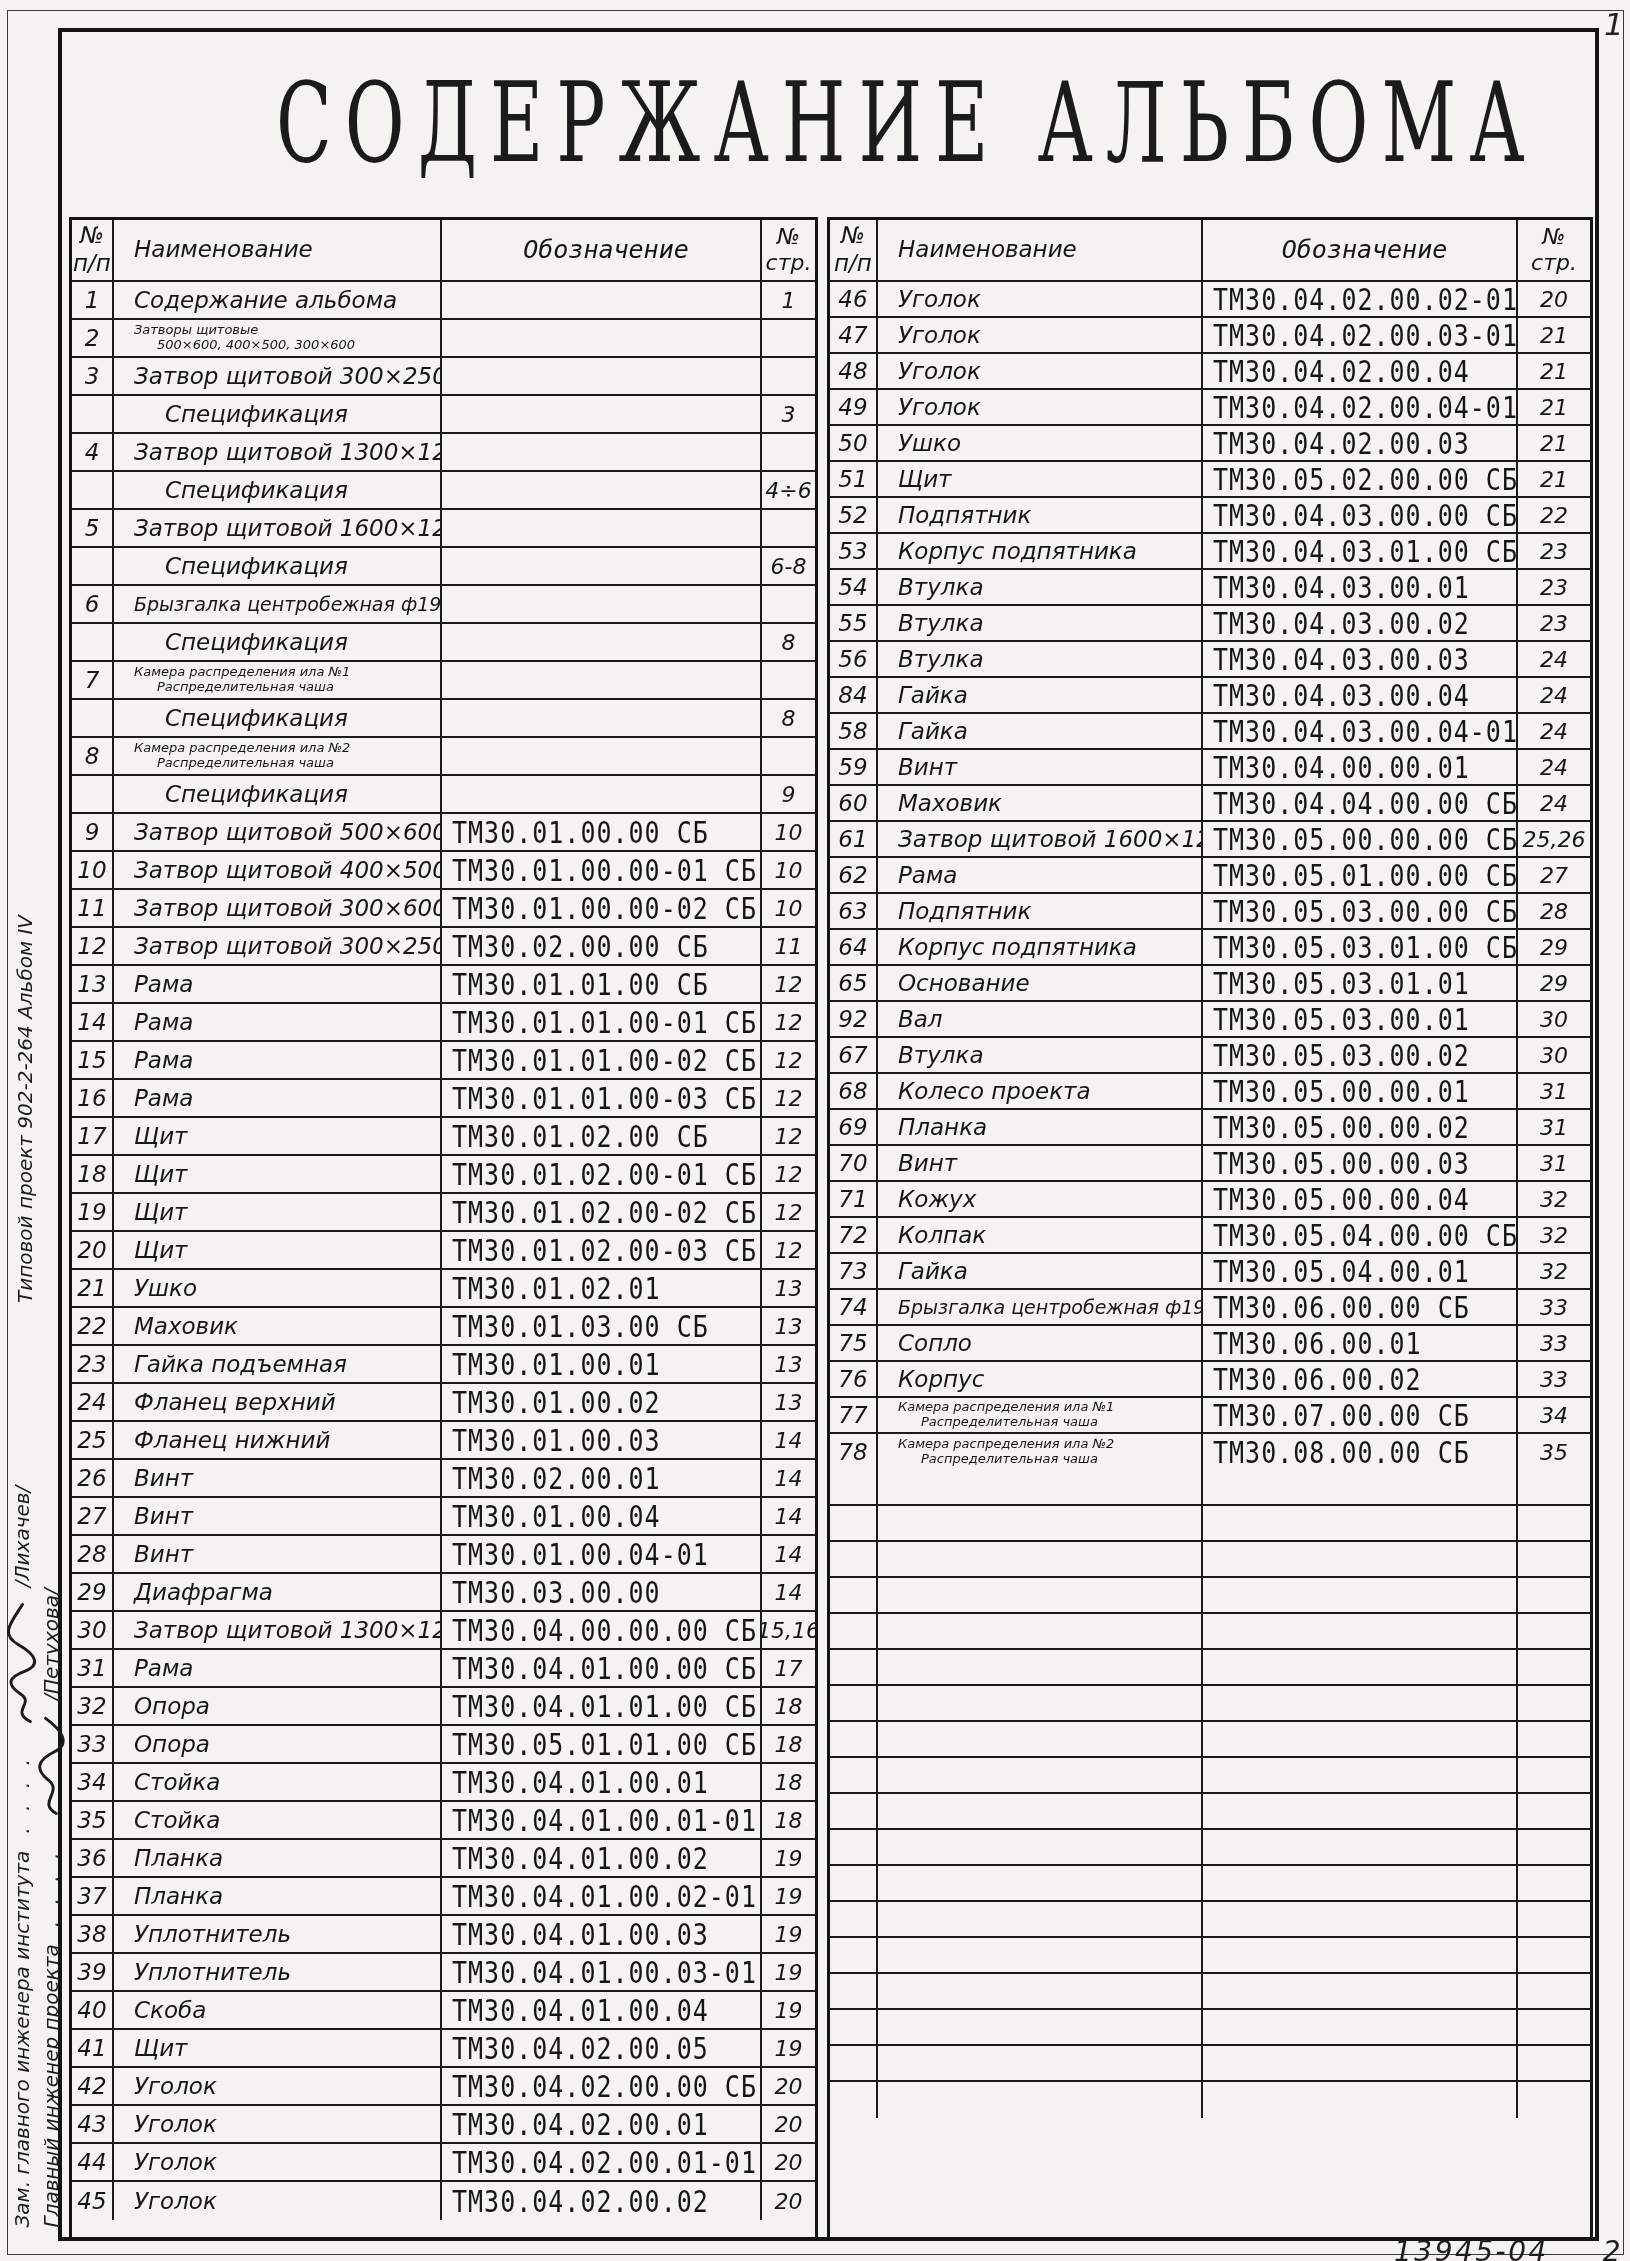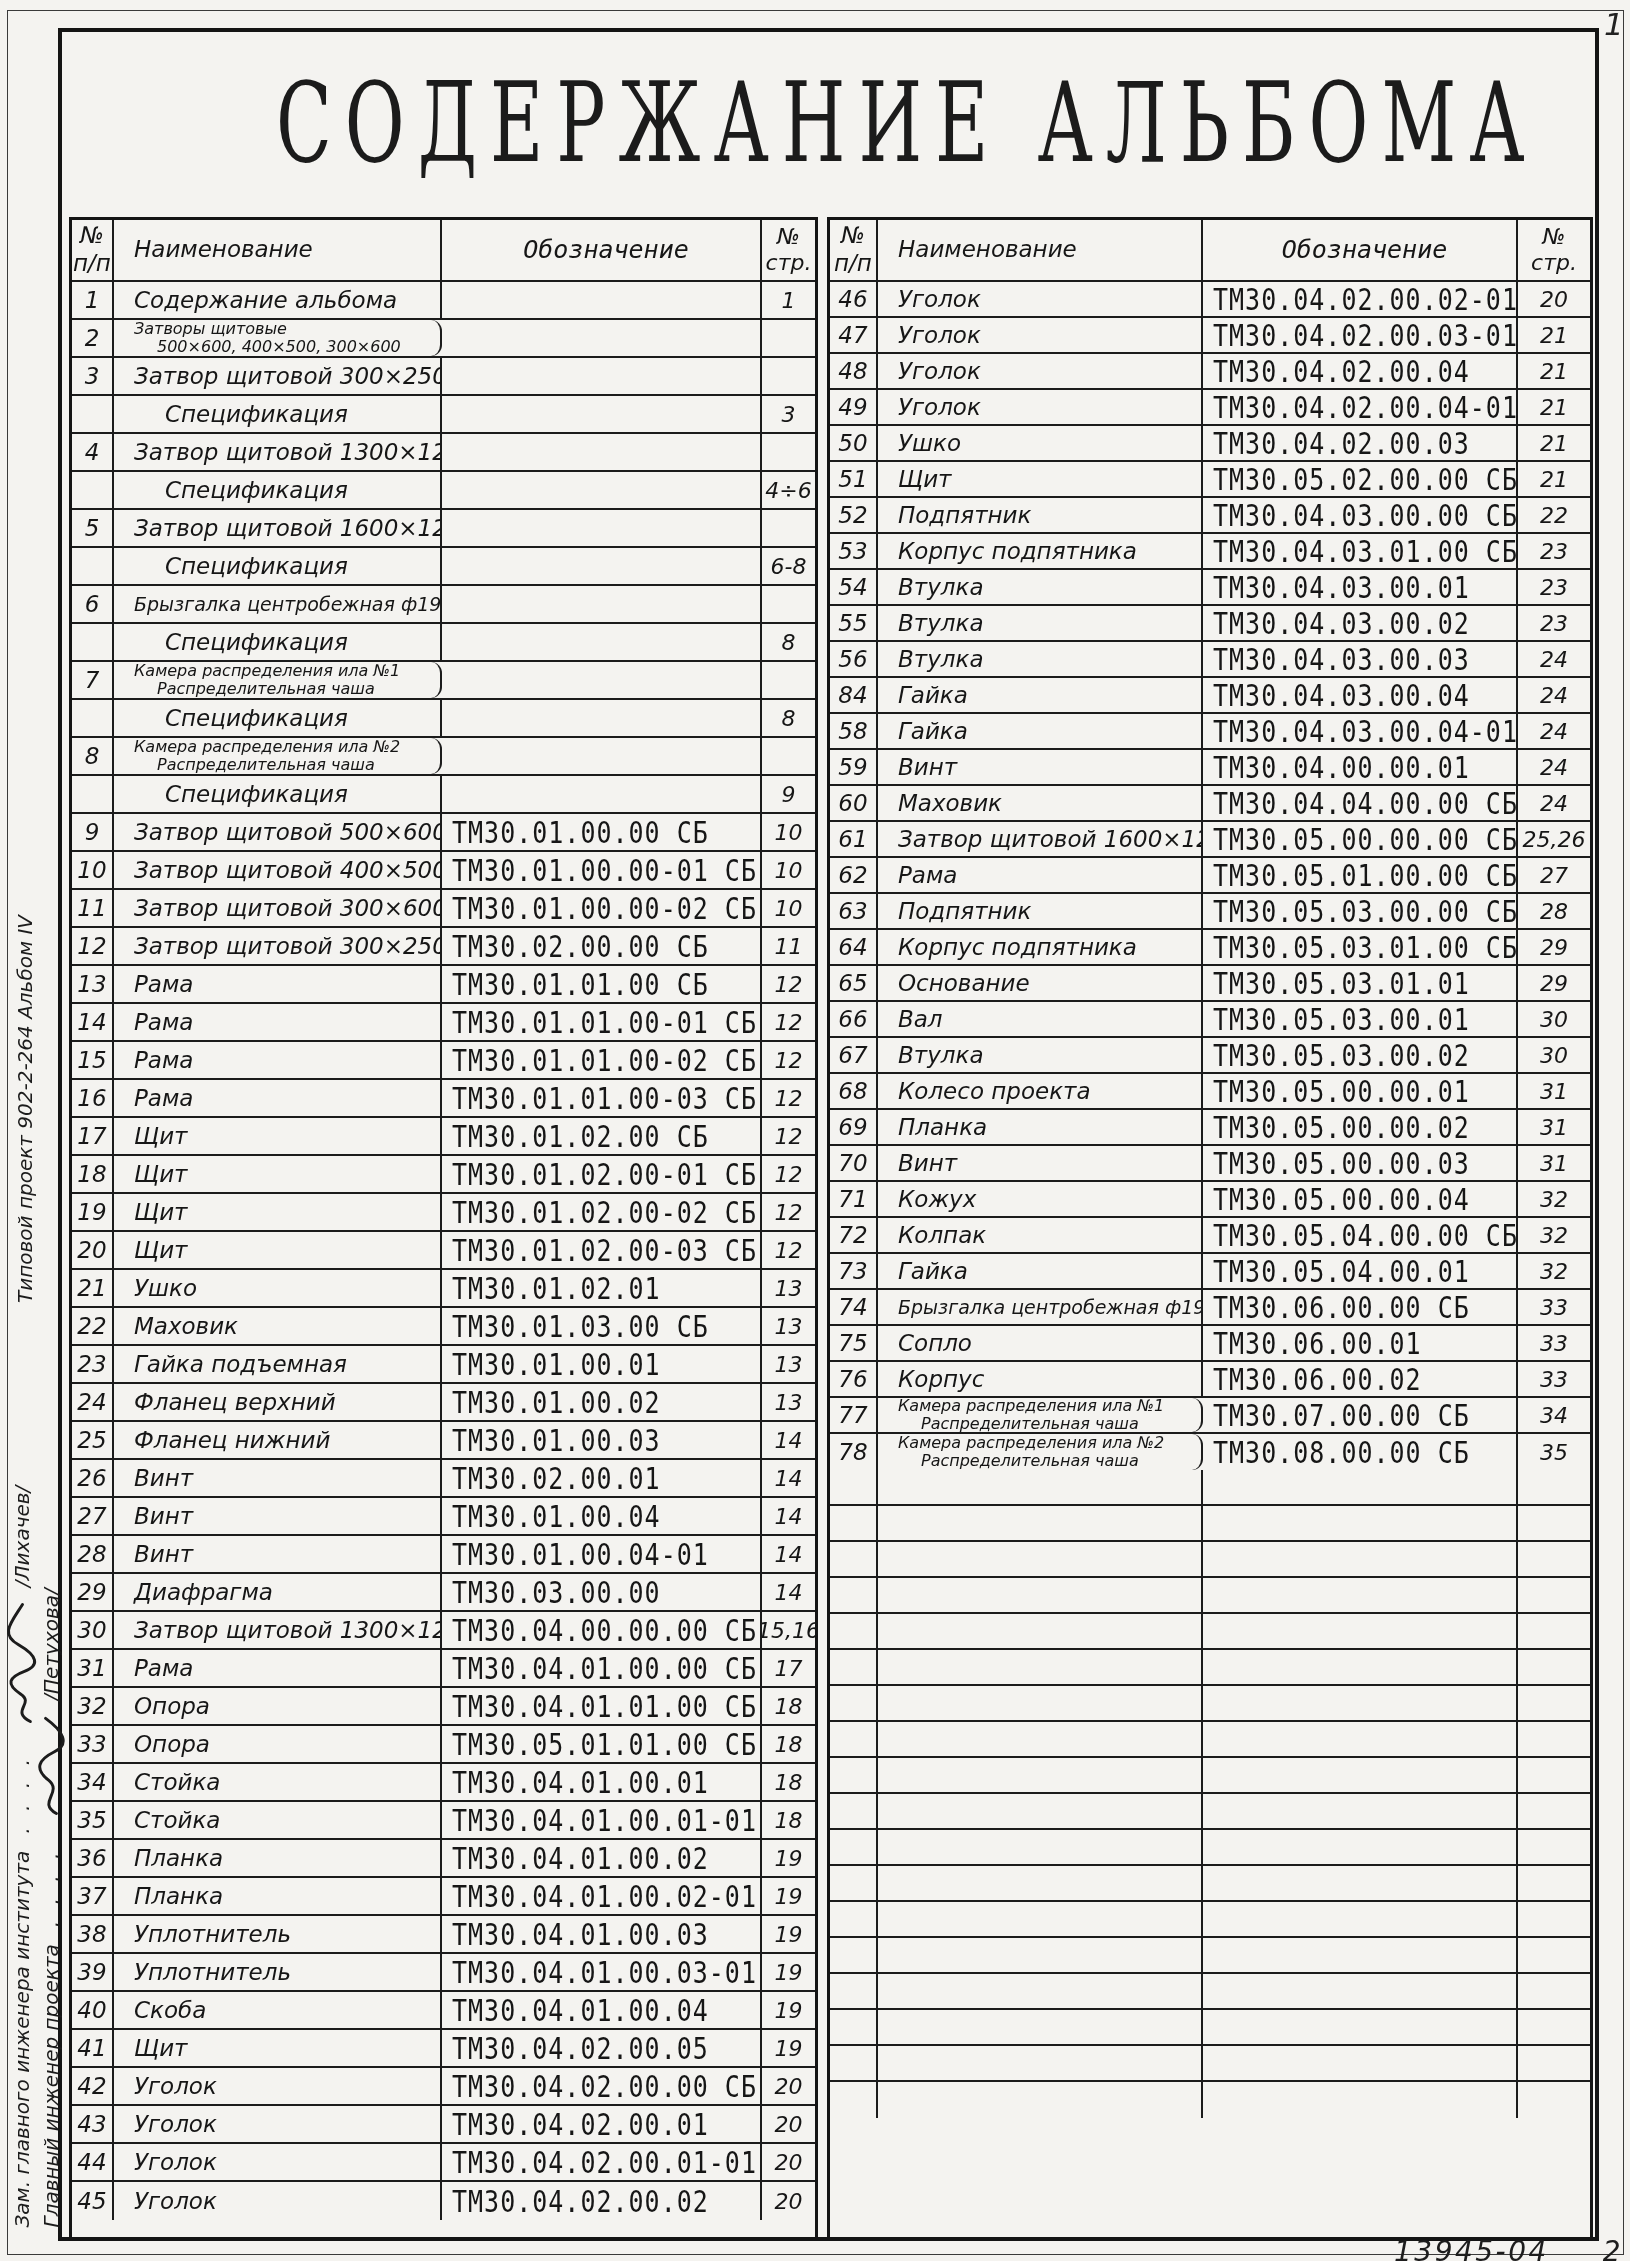--- a/index.html
+++ b/index.html
@@ -43,21 +43,21 @@
   .cell:last-child{border-right:none;}
   .hcell{
     justify-content:center;text-align:center;font-style:italic;
     font-size:21px;line-height:1.2;white-space:pre-line;padding:0;
   }
   .cell.num{justify-content:center;font-style:italic;font-size:23px;}
   .cell.name{padding-left:20px;font-style:italic;font-size:23px;flex-direction:column;align-items:flex-start;justify-content:center;}
   .cell.name .l1{white-space:nowrap;}
   .cell.name .l2{white-space:nowrap;margin-left:23px;}
   .cell.name .l2:empty{display:none;}
-  .row.two .cell.name{font-size:16px;line-height:1.12;border-radius:11px;}
+  .row.two .cell.name{font-size:13px;line-height:1.12;}
   .row.cram .cell.name{font-size:19px;}
   .row.spec .cell.name{padding-left:51px;}
   .cell.des{padding-left:10px;font-family:"DejaVu Sans Mono",monospace;font-size:25px;}
   .cell.des .dtext{display:inline-block;transform:scaleY(1.22);transform-origin:left center;letter-spacing:1px;white-space:nowrap;}
   .cell.page{justify-content:center;font-style:italic;font-size:22px;}
   
   .vtext{
     position:absolute;transform:rotate(-90deg);white-space:nowrap;
     display:flex;align-items:center;font-style:italic;font-size:20px;color:#1c1c1c;
   }
@@ -799,21 +799,21 @@
         </div><div class="row">
           <div class="cell num">65</div>
           <div class="cell name">
             <span class="l1">Основание</span>
           </div>
           <div class="cell des">
             <span class="dtext">ТМ30.05.03.01.01</span>
           </div>
           <div class="cell page">29</div>
         </div><div class="row">
-          <div class="cell num">66</div>
+          <div class="cell num">92</div>
           <div class="cell name">
             <span class="l1">Вал</span>
           </div>
           <div class="cell des">
             <span class="dtext">ТМ30.05.03.00.01</span>
           </div>
           <div class="cell page">30</div>
         </div><div class="row">
           <div class="cell num">67</div>
           <div class="cell name">

